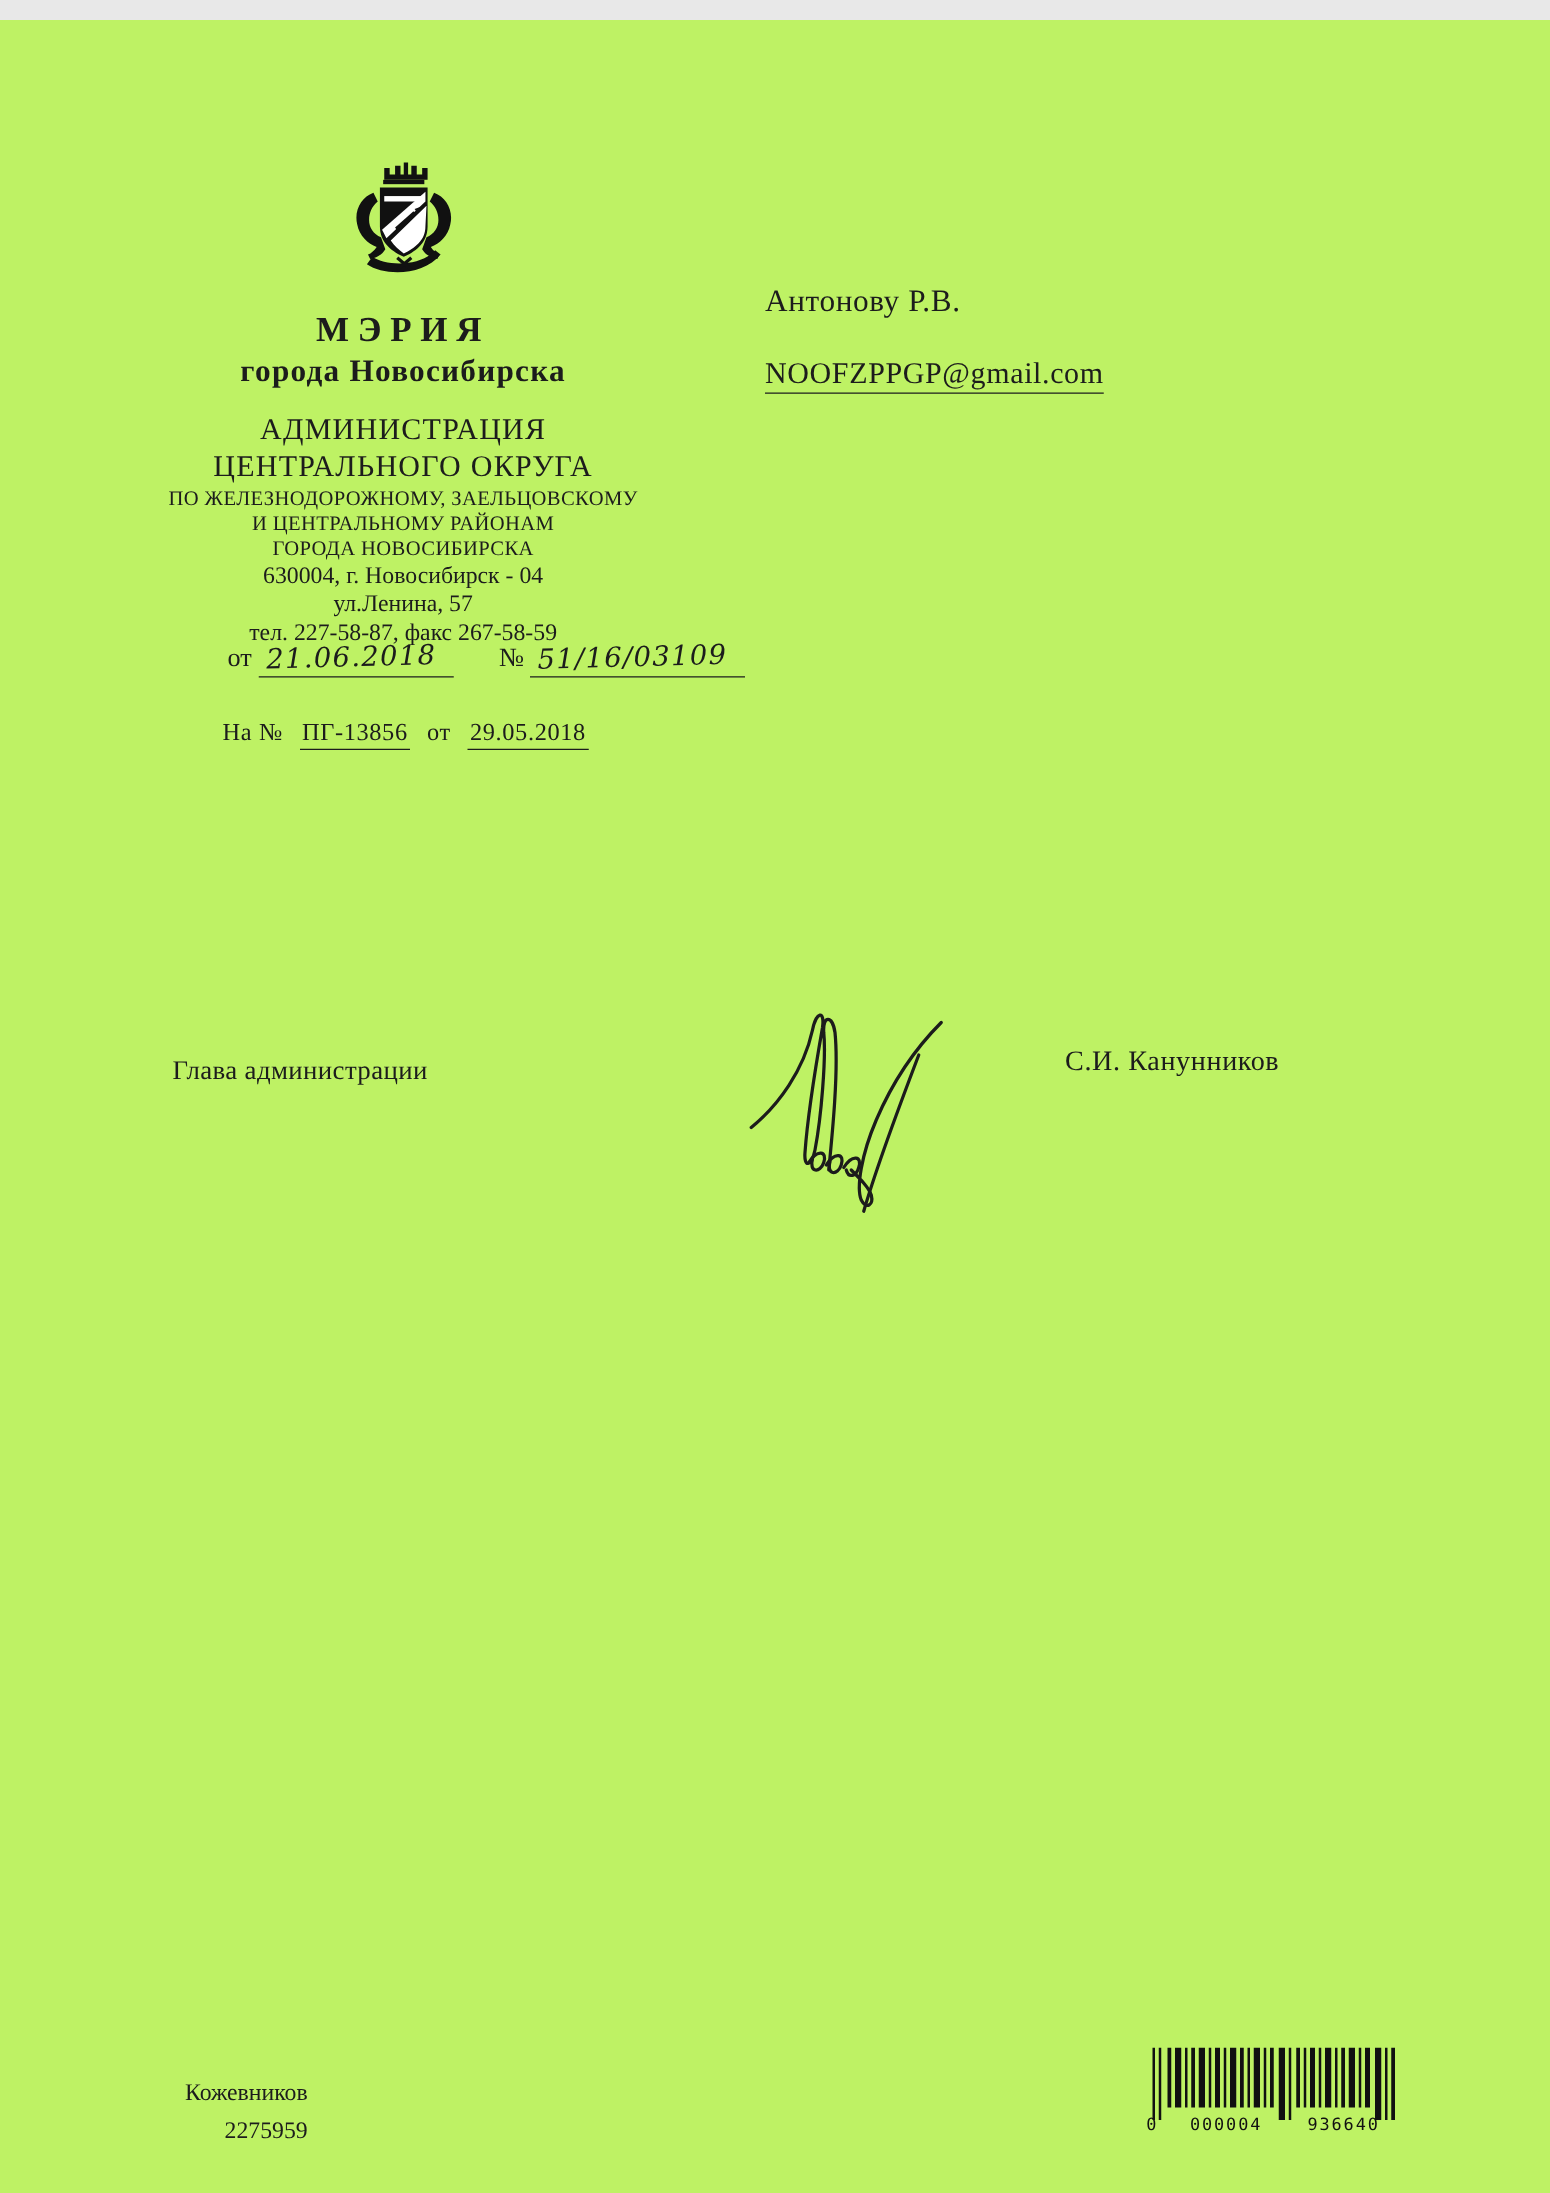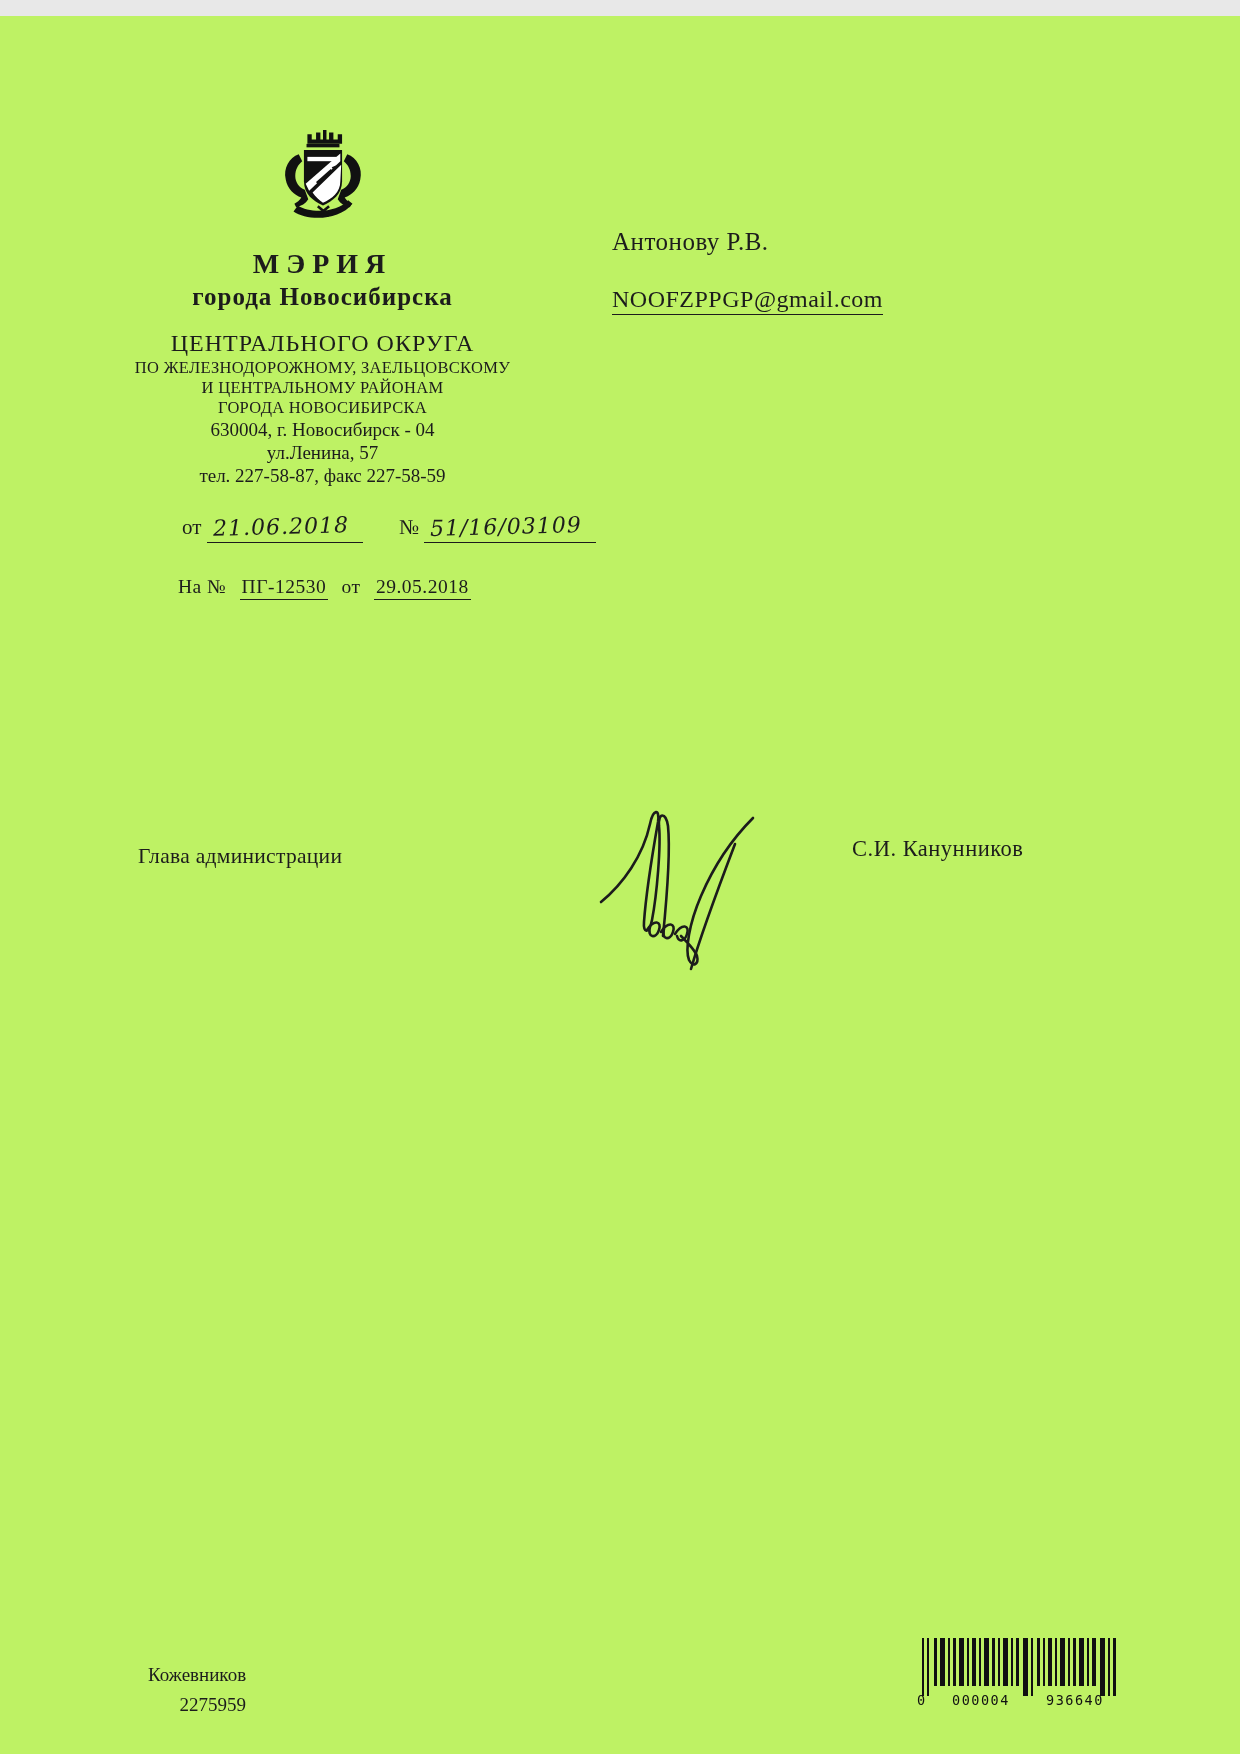--- a/index.html
+++ b/index.html
@@ -127,41 +127,42 @@
         <path fill="#111" d="M52 60 l17 -15 2 3 -17 15 z"></path>
         <path fill="#111" d="M70 43 l5 -2 -2 6 z"></path>
 
         <path fill="#111" d="M26 94 c16 11 52 11 68 -9 l-5 -4 c-13 15 -45 15 -58 6 z"></path>
         <path fill="none" stroke="#111" stroke-width="3" d="M54 88 l13 11 M67 88 l-13 11"></path>
       </svg>
     </div>
     <div class="org-line1">МЭРИЯ</div>
     <div class="org-line2">города Новосибирска</div>
     <div class="division">
+      <div class="division-line">АДМИНИСТРАЦИЯ</div>
       <div class="division-line">ЦЕНТРАЛЬНОГО ОКРУГА</div>
       <div class="districts-line">ПО ЖЕЛЕЗНОДОРОЖНОМУ, ЗАЕЛЬЦОВСКОМУ</div>
       <div class="districts-line">И ЦЕНТРАЛЬНОМУ РАЙОНАМ</div>
       <div class="districts-line">ГОРОДА НОВОСИБИРСКА</div>
       <div class="address-line">630004, г. Новосибирск - 04</div>
       <div class="address-line">ул.Ленина, 57</div>
-      <div class="address-line">тел. 227-58-87, факс 227-58-59</div>
+      <div class="address-line">тел. 227-58-87, факс 267-58-59</div>
     </div>
   </div>
 
   <div class="abs ref-line">
     <span>от</span>
     <span class="uline"><span class="hand">21.06.2018</span></span>
     <span class="ref-gap"></span>
     <span>№</span>
     <span class="uline"><span class="hand">51/16/03109</span></span>
   </div>
 
   <div class="abs na-line">
     <span>На №</span>
-    <span class="uline2">ПГ-12530</span>
+    <span class="uline2">ПГ-13856</span>
     <span>от</span>
     <span class="uline2">29.05.2018</span>
   </div>
 
   <div class="abs recipient">
     <div class="recipient-name">Антонову Р.В.</div>
     <div class="recipient-email">NOOFZPPGP@gmail.com</div>
   </div>
 
 

